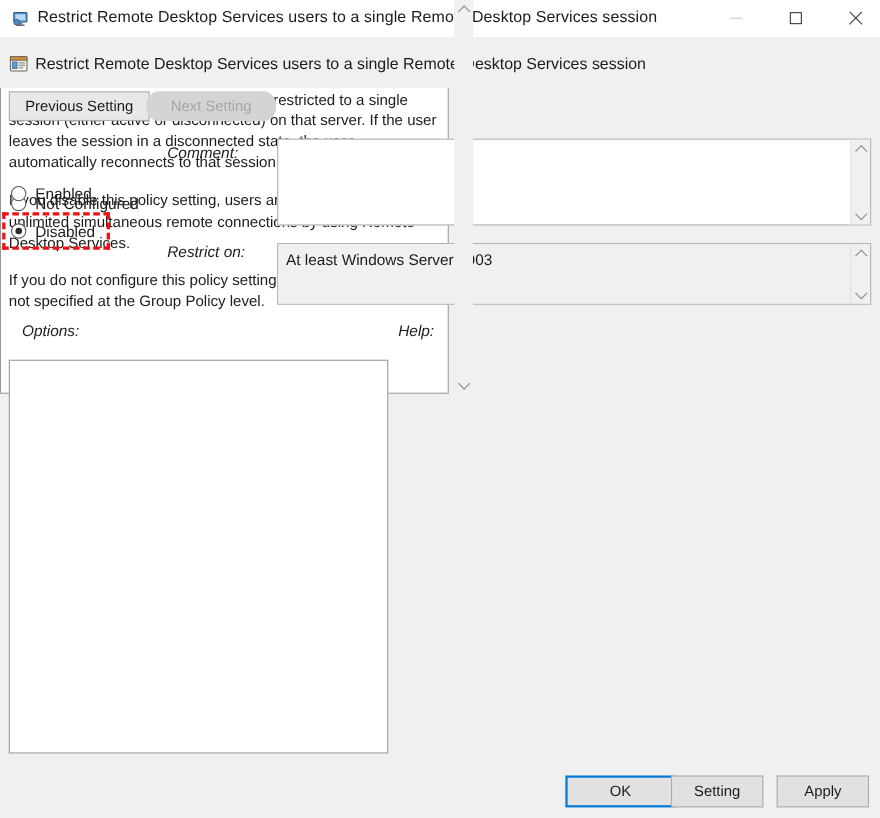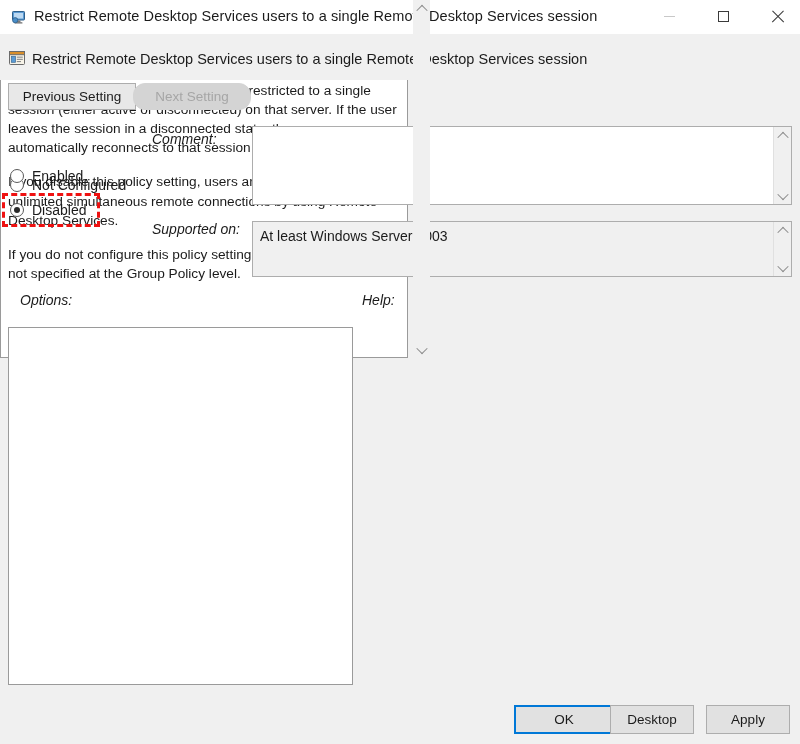--- a/index.html
+++ b/index.html
@@ -362,21 +362,21 @@
     <div class="vbar">
       <span class="arrow up">
           <i></i>
         </span>
       <span class="arrow down">
           <i></i>
         </span>
     </div>
   </div>
 
-  <div class="field-label label-supported">Supported on:</div>
+  <div class="field-label label-supported">Restrict on:</div>
   <div class="scrollbox" id="supported-box">
     <div class="content">At least Windows Server 2003</div>
     <div class="vbar">
       <span class="arrow up">
           <i></i>
         </span>
       <span class="arrow down">
           <i></i>
         </span>
     </div>
@@ -397,16 +397,16 @@
       <span class="arrow up">
           <i></i>
         </span>
       <span class="arrow down">
           <i></i>
         </span>
     </div>
   </div>
 
   <button class="action-btn ok">OK</button>
-  <button class="action-btn cancel">Desktop</button>
+  <button class="action-btn cancel">Setting</button>
   <button class="action-btn apply">Apply</button>
 
 </div>
 
 </body></html>

